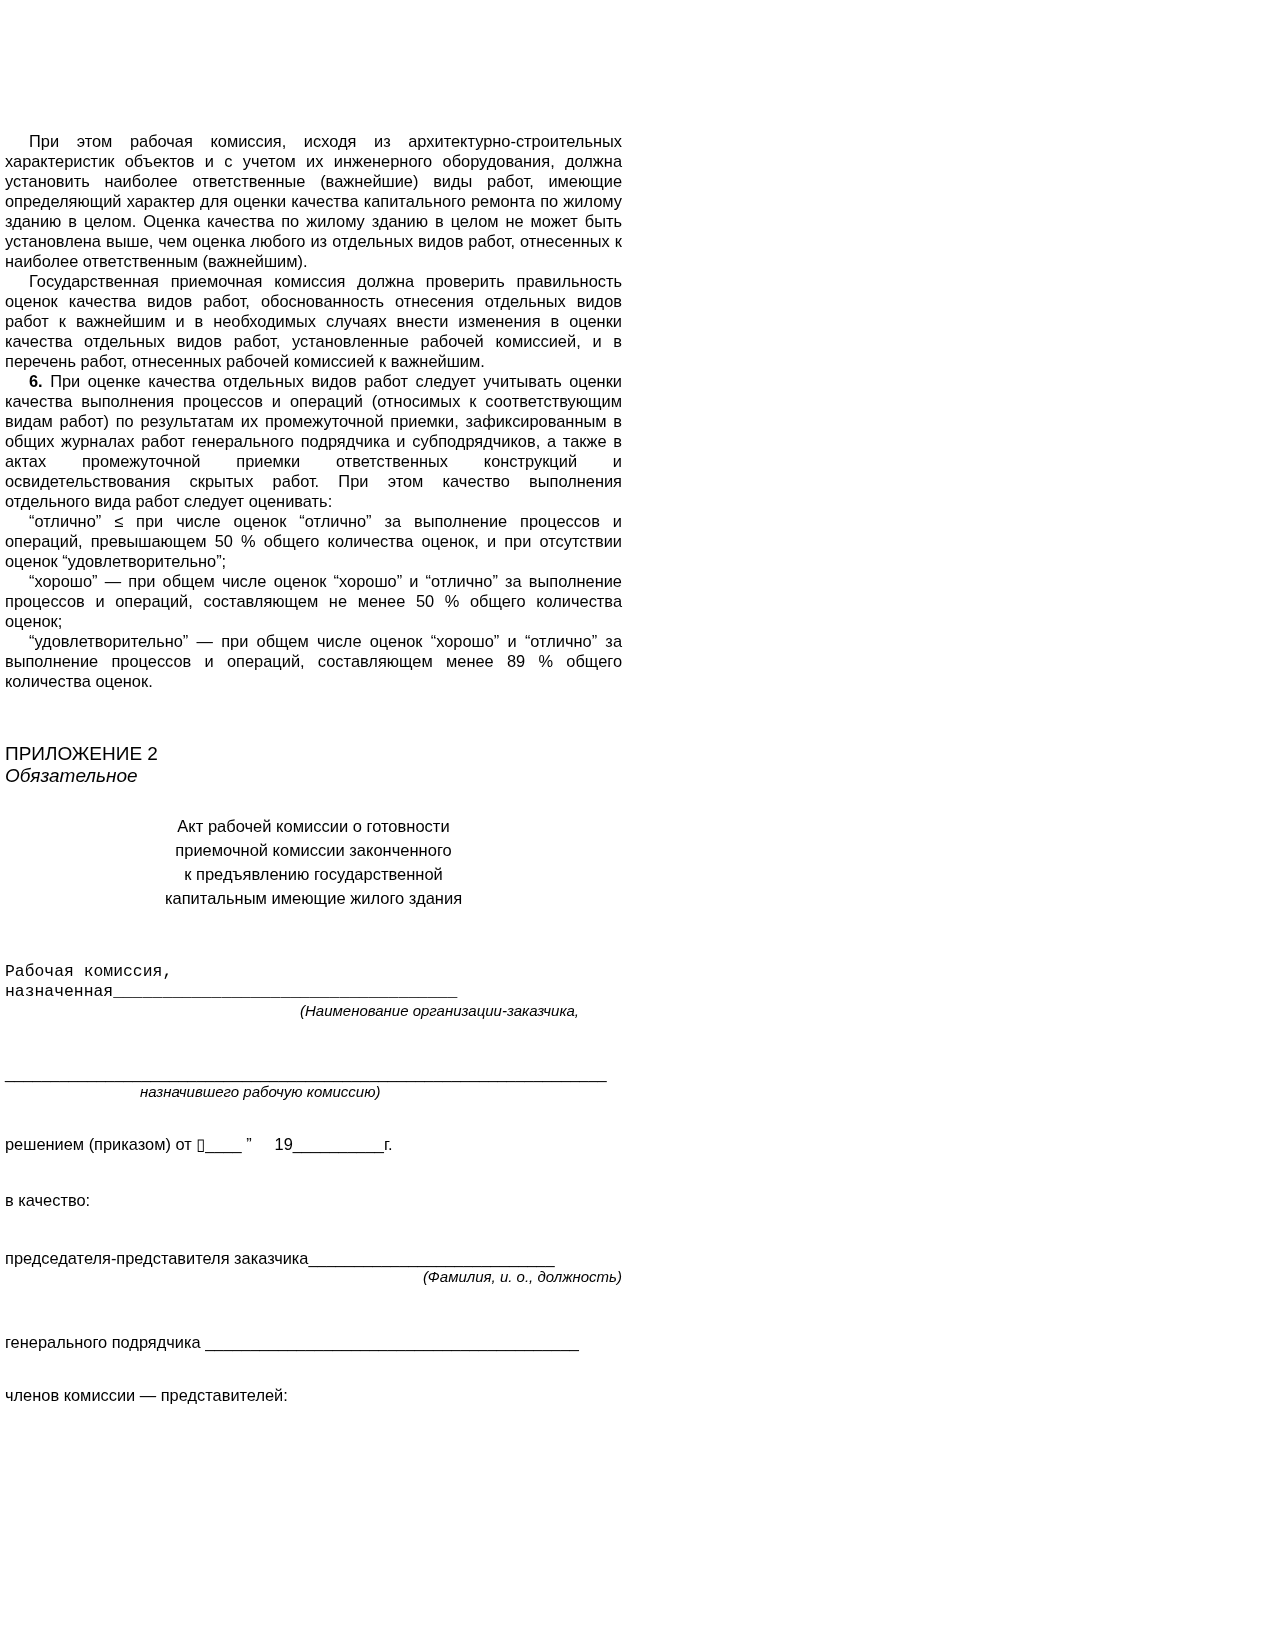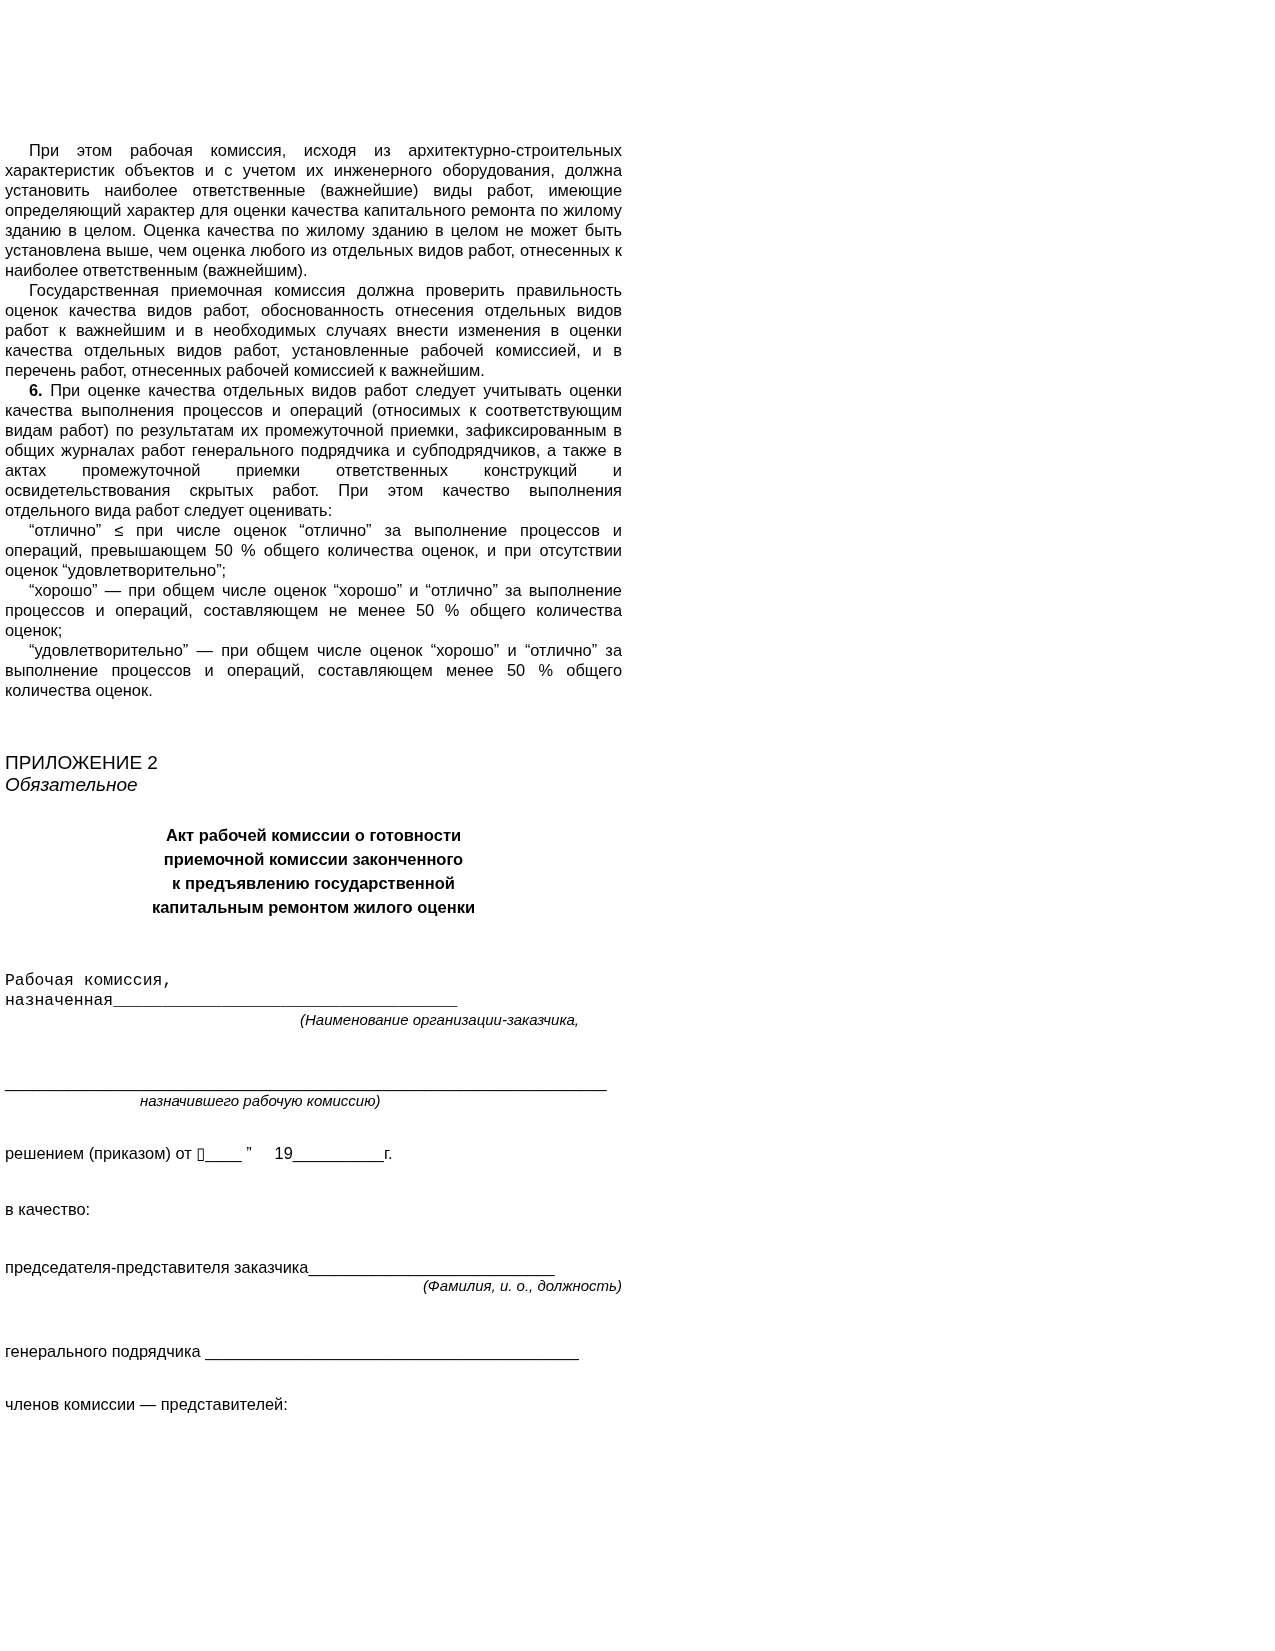--- a/index.html
+++ b/index.html
@@ -12,21 +12,21 @@
     width: 1275px;
     height: 1651px;
     background: #ffffff;
     color: #000000;
     font-family: "Liberation Sans", sans-serif;
     overflow: hidden;
   }
   .content {
     position: absolute;
     left: 5px;
-    top: 140px;
+    top: 131px;
     width: 617px;
   }
   .body-text {
     font-size: 16.4px;
     line-height: 20px;
     text-align: justify;
   }
   .body-text p {
     margin: 0;
     text-indent: 24px;
@@ -37,21 +37,21 @@
     text-align: left;
     font-size: 19px;
     line-height: 22px;
   }
   .appendix .kind {
     font-style: italic;
   }
   .act-title {
     margin-top: 27px;
     text-align: center;
-    font-weight: bold;
+    font-weight: normal;
     font-size: 16.5px;
     line-height: 24px;
   }
   .form {
     margin-top: 46px;
     font-size: 16.4px;
     line-height: 20px;
   }
   .form-line {
     white-space: pre-wrap;
@@ -77,33 +77,33 @@
 
 <div class="page">
   <div class="content">
 
     <div class="body-text">
       <p>При этом рабочая комиссия, исходя из архитектурно-строительных характеристик объектов и с учетом их инженерного оборудования, должна установить наиболее ответственные (важнейшие) виды работ, имеющие определяющий характер для оценки качества капитального ремонта по жилому зданию в целом. Оценка качества по жилому зданию в целом не может быть установлена выше, чем оценка любого из отдельных видов работ, отнесенных к наиболее ответственным (важнейшим).</p>
       <p>Государственная приемочная комиссия должна проверить правильность оценок качества видов работ, обоснованность отнесения отдельных видов работ к важнейшим и в необходимых случаях внести изменения в оценки качества отдельных видов работ, установленные рабочей комиссией, и в перечень работ, отнесенных рабочей комиссией к важнейшим.</p>
       <p><b>6.</b><span> При оценке качества отдельных видов работ следует учитывать оценки качества выполнения процессов и операций (относимых к соответствующим видам работ) по результатам их промежуточной приемки, зафиксированным в общих журналах работ генерального подрядчика и субподрядчиков, а также в актах промежуточной приемки ответственных конструкций и освидетельствования скрытых работ. При этом качество выполнения отдельного вида работ следует оценивать:</span></p>
       <p>“отлично” ≤ при числе оценок “отлично” за выполнение процессов и операций, превышающем 50 % общего количества оценок, и при отсутствии оценок “удовлетворительно”;</p>
       <p>“хорошо” — при общем числе оценок “хорошо” и “отлично” за выполнение процессов и операций, составляющем не менее 50 % общего количества оценок;</p>
-      <p>“удовлетворительно” — при общем числе оценок “хорошо” и “отлично” за выполнение процессов и операций, составляющем менее 50 % общего количества оценок.</p>
+      <p>“удовлетворительно” — при общем числе оценок “хорошо” и “отлично” за выполнение процессов и операций, составляющем менее 89 % общего количества оценок.</p>
     </div>
 
     <div class="appendix">
       <div>ПРИЛОЖЕНИЕ 2</div>
       <div class="kind">Обязательное</div>
     </div>
 
     <div class="act-title">
       <div>Акт рабочей комиссии о готовности</div>
       <div>приемочной комиссии законченного</div>
       <div>к предъявлению государственной</div>
-      <div>капитальным ремонтом жилого оценки</div>
+      <div>капитальным имеющие жилого здания</div>
     </div>
 
     <div class="form">
 
       <div class="form-line mt40">Рабочая комиссия, назначенная___________________________________</div>
       <div class="caption cap-customer">(Наименование организации-заказчика,</div>
 
       <div class="form-line mt43">__________________________________________________________________</div>
       <div class="caption cap-appointed">назначившего рабочую комиссию)</div>
 

